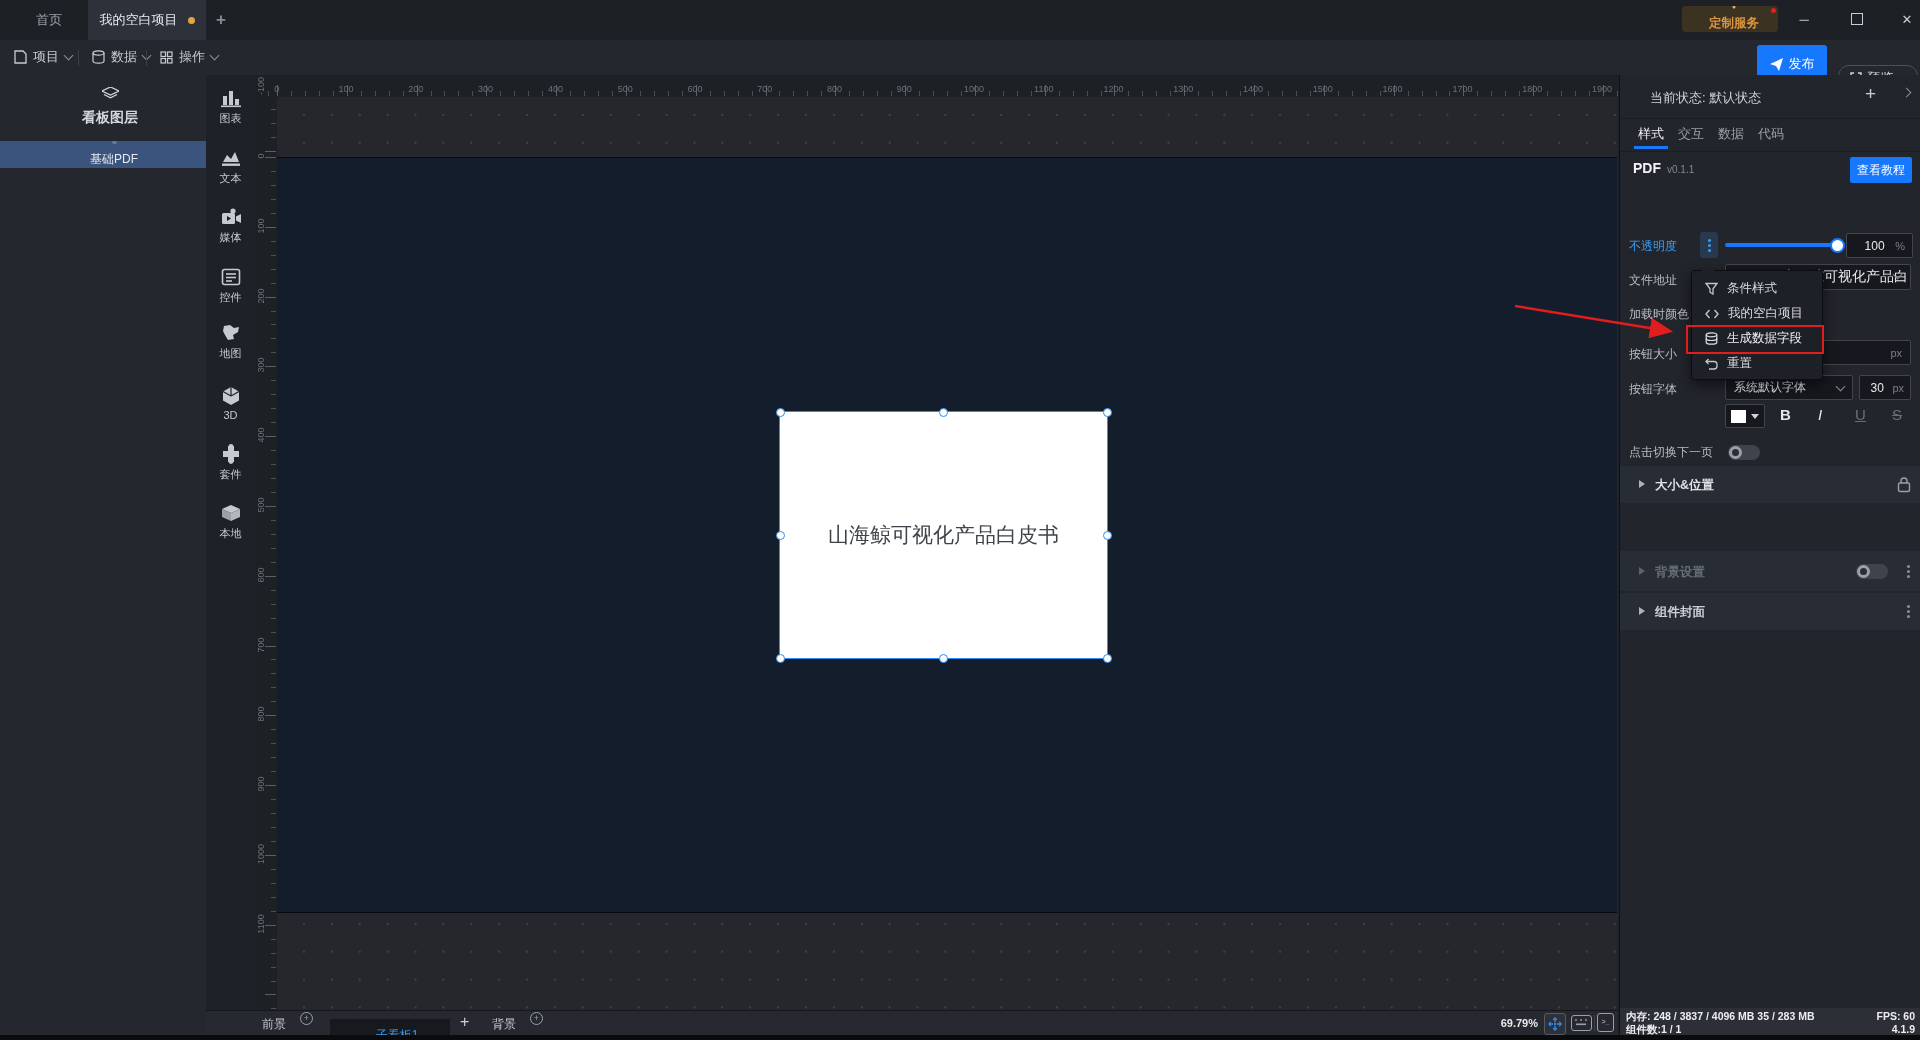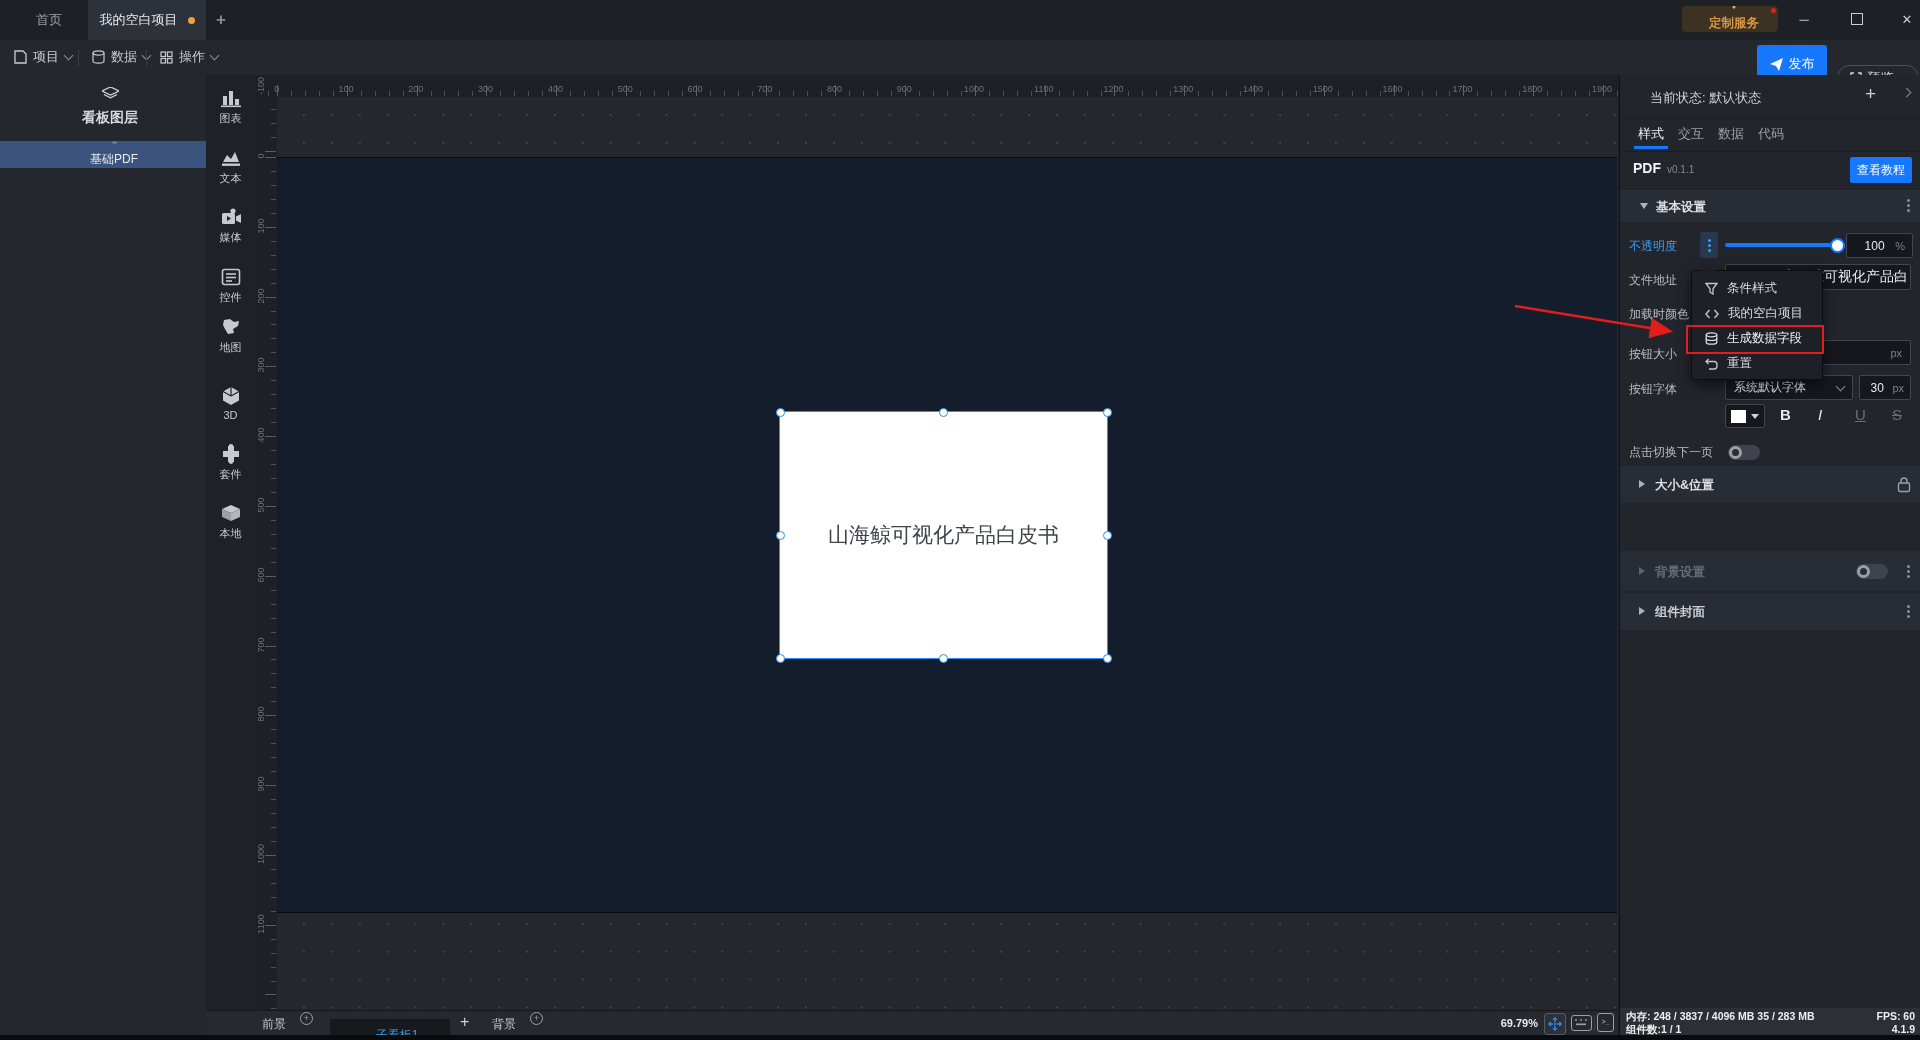--- a/index.html
+++ b/index.html
@@ -208,21 +208,21 @@
     </div>
     <div class="tool" style="top:192px;">
       <svg width="22" height="20" viewBox="0 0 22 20">
           <rect x="2.5" y="2.5" width="17" height="15" rx="2" fill="none" stroke="#c6cad0" stroke-width="1.6"></rect>
           <line x1="6" y1="7" x2="16" y2="7" stroke="#c6cad0" stroke-width="1.6"></line>
           <line x1="6" y1="10.5" x2="16" y2="10.5" stroke="#c6cad0" stroke-width="1.6"></line>
           <line x1="6" y1="14" x2="12" y2="14" stroke="#c6cad0" stroke-width="1.6"></line>
         </svg>
       <span>控件</span>
     </div>
-    <div class="tool" style="top:242px;">
+    <div class="tool" style="top:248px;">
       <svg width="22" height="20" viewBox="0 0 22 20">
           <path d="M4 3 L10 2 L14 5 L19 4 L18 9 L13 12 L14 16 L8 17 L5 12 L3 8 Z" fill="#c6cad0"></path>
         </svg>
       <span>地图</span>
     </div>
     <div class="tool" style="top:311px;">
       <svg width="22" height="20" viewBox="0 0 22 20">
           <path d="M11 1 L19 5.5 V14.5 L11 19 L3 14.5 V5.5 Z" fill="#c6cad0"></path>
           <path d="M11 1 V10 M11 10 L3 5.5 M11 10 L19 5.5" stroke="#1e2127" stroke-width="1.2" fill="none"></path>
         </svg>
@@ -356,25 +356,20 @@
       <span class="abs" style="left:98px;top:50px;">数据</span>
       <span class="abs" style="left:138px;top:50px;">代码</span>
       <div class="abs" style="left:14px;top:71px;width:34px;height:3px;background:#1677ff;"></div>
     </div>
     <div class="abs" style="left:0;top:76px;width:301px;height:1px;background:#1a1d22;"></div>
 
     <span class="abs" style="left:13px;top:85px;font-size:14px;font-weight:bold;color:#f2f4f7;">PDF</span>
     <span class="abs" style="left:47px;top:89px;font-size:10px;color:#848992;">v0.1.1</span>
     <div class="btn-blue abs" style="left:230px;top:82px;width:62px;height:26px;">查看教程</div>
 
-    <div class="band" style="top:115px;height:32px;">
-      <div class="tri-down abs" style="left:20px;top:13px;"></div>
-      <span class="cap abs" style="left:36px;top:9px;">基本设置</span>
-      <div class="kebab abs" style="left:287px;top:14px;"></div>
-    </div>
 
     <span class="plabel blue abs" style="left:9px;top:163px;">不透明度</span>
     <div class="abs" style="left:80px;top:157px;width:18px;height:26px;background:#28394f;border-radius:3px;">
       <div class="kebab blue abs" style="left:8px;top:12px;"></div>
     </div>
     <div class="slider-track abs" style="left:105px;top:168px;width:112px;height:4px;"></div>
     <div class="slider-knob abs" style="left:210px;top:163px;"></div>
     <div class="inputbox abs" style="left:226px;top:158px;width:67px;height:25px;box-sizing:border-box;padding:0 7px;">
       <span style="flex:1;text-align:center;">100</span>
       <span class="suffix">%</span>

